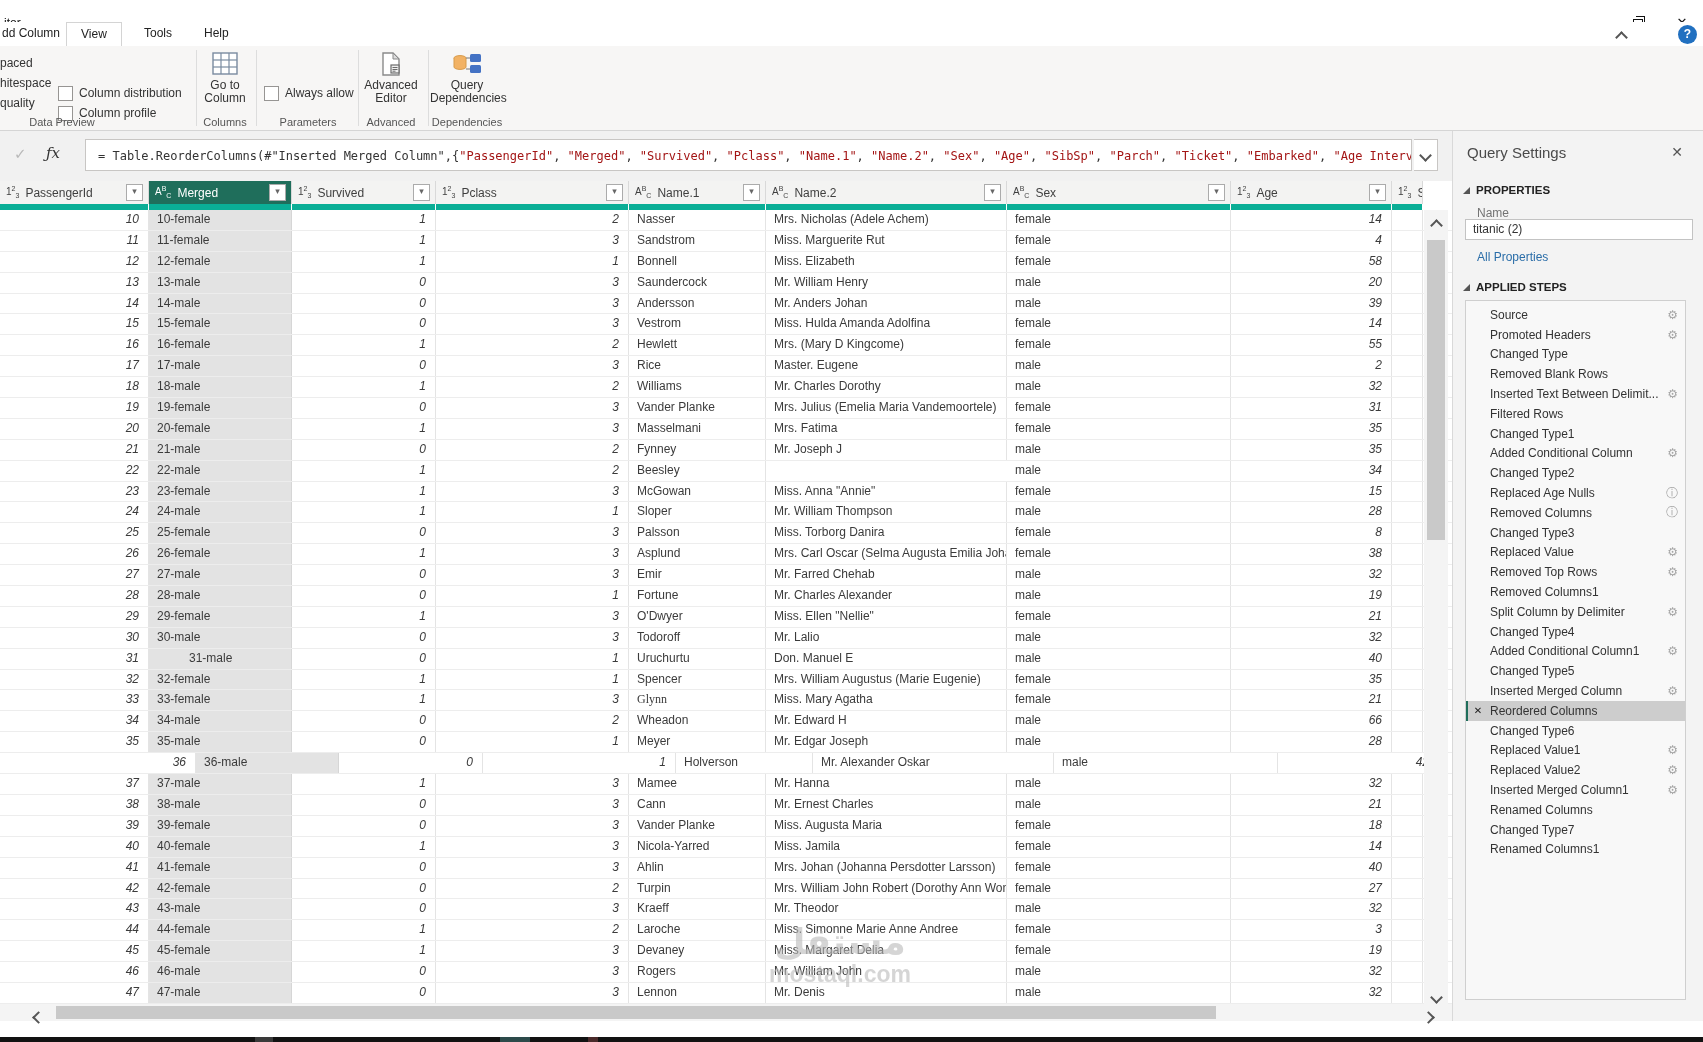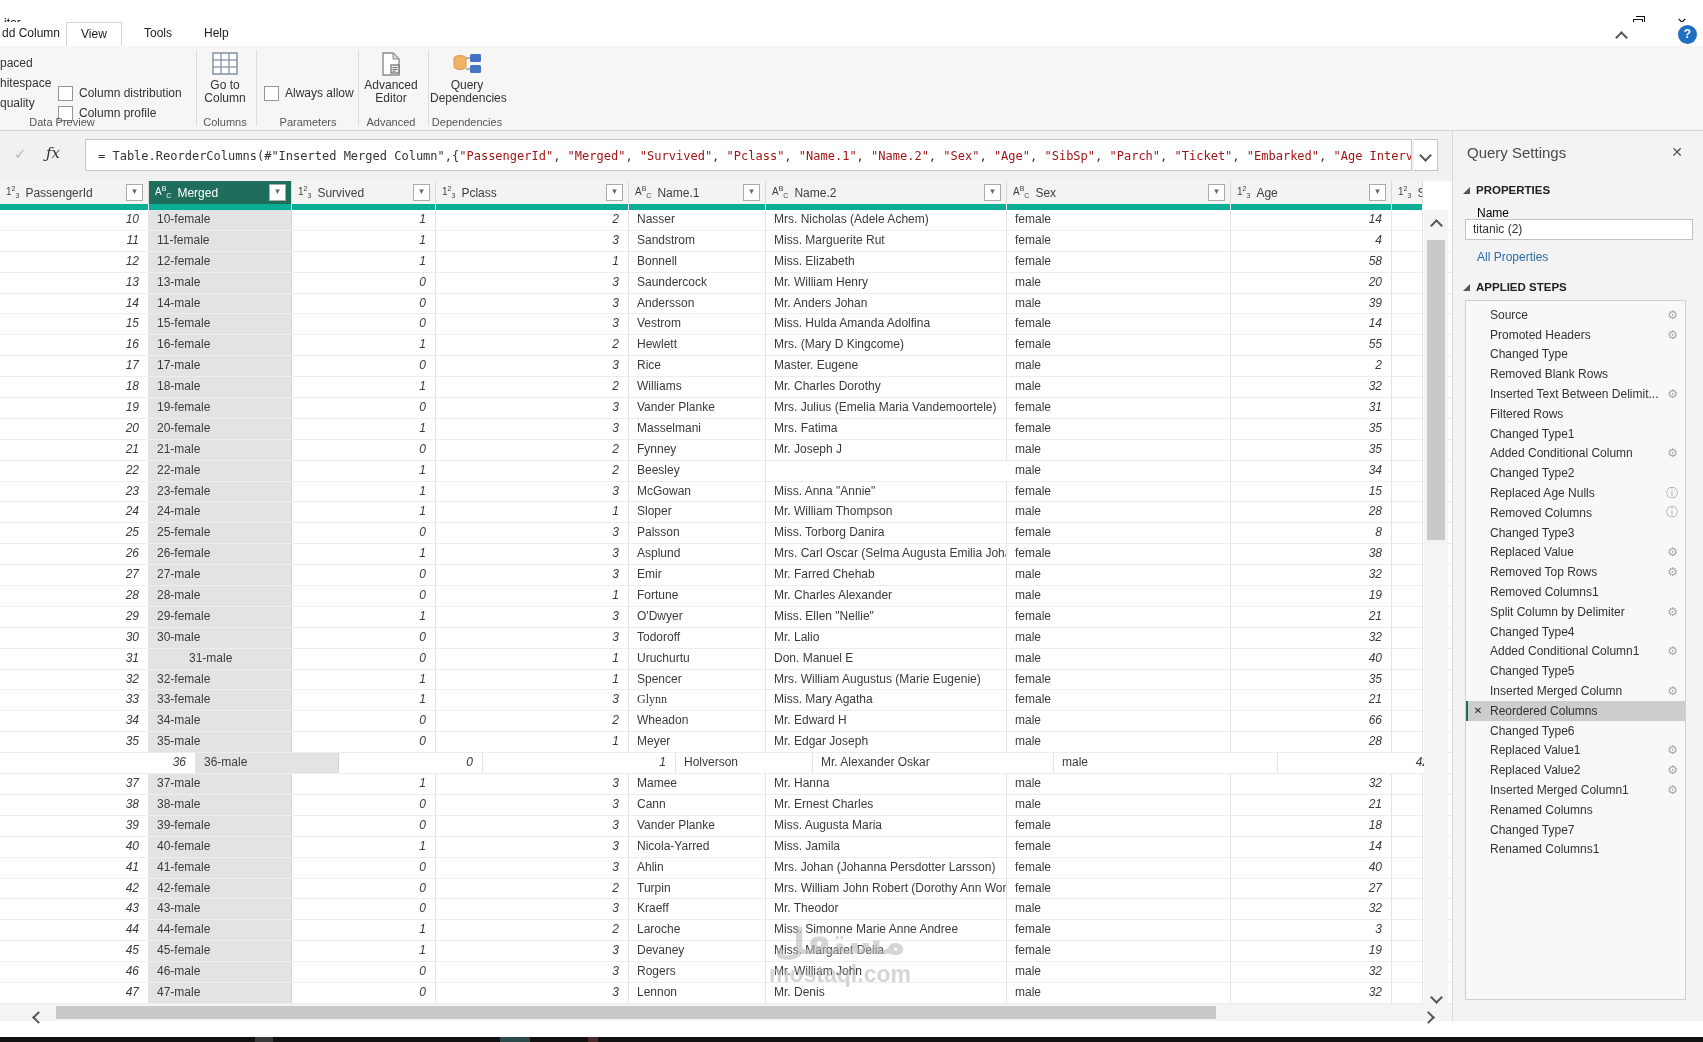--- a/index.html
+++ b/index.html
@@ -78,21 +78,21 @@
   #status-right{position:absolute;right:8px;top:2px;font-size:11px;}
   #taskstrip{position:absolute;top:1037px;left:0;right:0;height:5px;background:#121212;}
   .tsk{position:absolute;top:0;height:5px;}
   
   #panel{position:absolute;top:131px;left:1452px;right:0;bottom:21px;background:#f3f3f3;border-left:1px solid #d9d9d9;}
   #qs-title{position:absolute;left:14px;top:13px;font-size:15px;color:#4a4a4a;}
   #qs-close{position:absolute;right:20px;top:13px;font-size:14px;color:#555;}
   .sec-hdr{position:absolute;left:10px;font-size:11.5px;font-weight:bold;color:#222;display:flex;align-items:center;}
   .tri{width:0;height:0;border-left:7px solid transparent;border-bottom:7px solid #555;margin-right:6px;}
   #props-hdr{top:53px;}
-  #name-label{position:absolute;left:24px;top:75px;font-size:12px;color:#000000;}
+  #name-label{position:absolute;left:24px;top:75px;font-size:12px;color:#737373;}
   #name-input{position:absolute;left:12px;top:88px;width:219px;height:19px;background:#fff;border:1px solid #c3c3c3;
               font-size:12px;line-height:19px;padding-left:7px;}
   #all-props{position:absolute;left:24px;top:119px;font-size:12px;color:#2a6da8;}
   #steps-hdr{top:150px;}
   #steps-box{position:absolute;left:12px;top:169px;width:221px;bottom:21px;background:#f8f8f8;border:1px solid #cfcfcf;overflow:hidden;padding-top:4px;box-sizing:border-box;}
   .step{display:flex;align-items:center;height:19.8px;font-size:12px;color:#333;white-space:nowrap;}
   .step .slot{width:24px;flex:none;text-align:center;font-size:10px;color:#222;}
   .step .slabel{overflow:hidden;white-space:nowrap;}
   .step .sicon{margin-left:auto;margin-right:7px;color:#a5a5a5;font-size:12px;flex:none;}
   .step.selected{background:#cdcdcd;box-shadow:inset 2px 0 0 #1f6e5b;}

